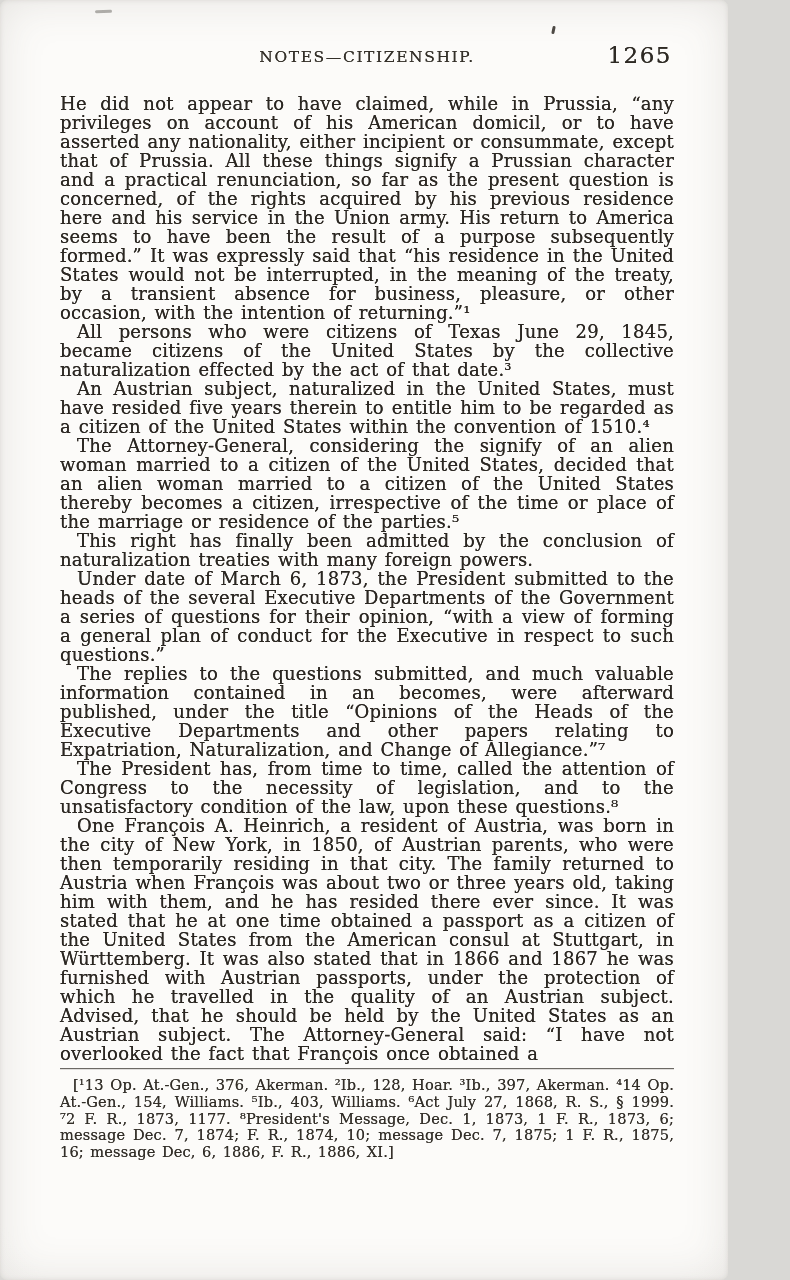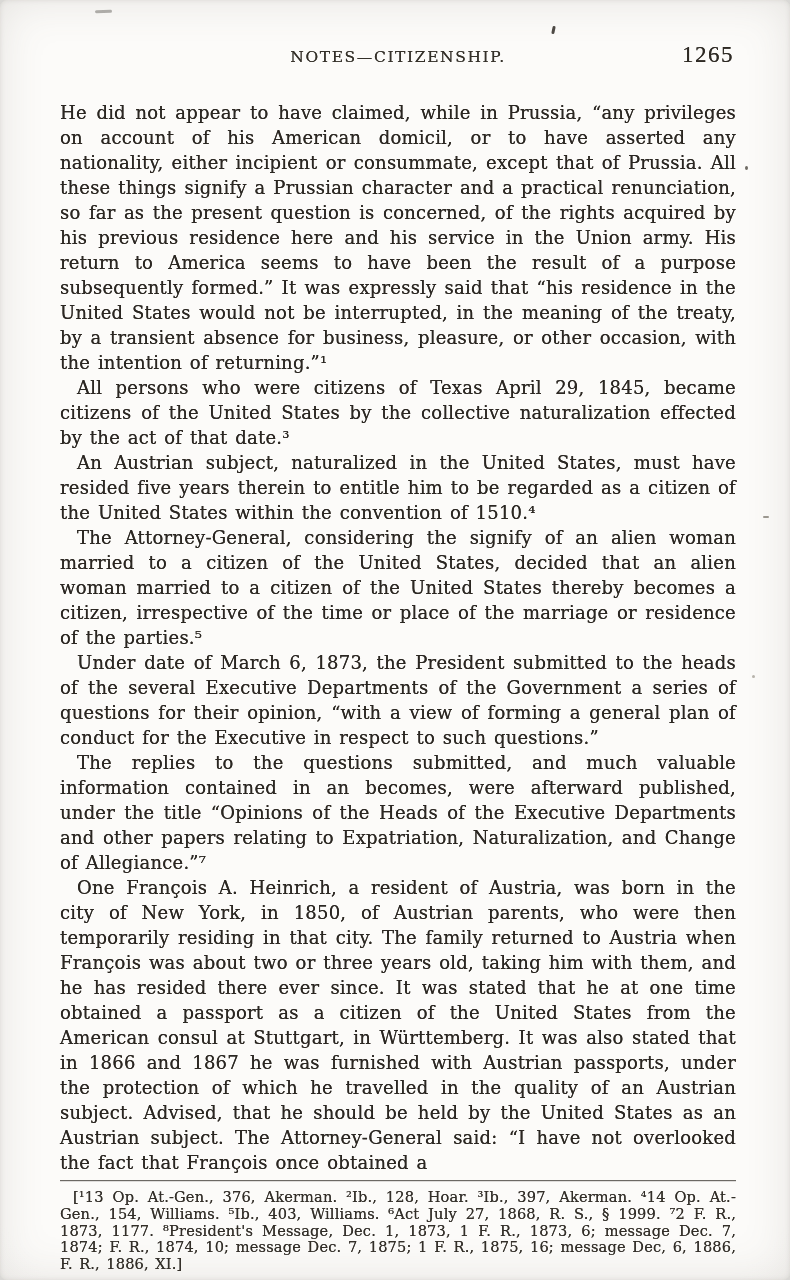--- a/index.html
+++ b/index.html
@@ -5,21 +5,21 @@
   html, body {
     margin: 0;
     padding: 0;
     background: #d9d8d5;
     width: 790px;
     height: 1280px;
     overflow: hidden;
   }
   .scan {
     position: relative;
-    width: 790px;
+    width: 728px;
     height: 1280px;
     border-radius: 7px;
     background: radial-gradient(140% 120% at 50% 45%, #fcfbf9 55%, #f0eeea 100%);
     box-shadow: inset 0 0 46px rgba(90,85,75,0.14), inset 0 0 5px rgba(120,115,105,0.18);
     font-family: "DejaVu Serif", "Liberation Serif", serif;
     color: #2b2722;
     overflow: hidden;
   }
   .inner {
     position: absolute;
@@ -44,26 +44,25 @@
     text-shadow: 0 0 0.5px rgba(52,48,41,0.85);
   }
   .page-number {
     position: absolute;
     right: 2px;
     top: 0px;
     font-size: 23px;
     letter-spacing: 1.5px;
     color: #2e2a24;
     text-shadow: 0 0 0.5px rgba(46,42,36,0.85);
-    font-family: Liberation Serif, serif;
   }
   .body-text {
-    margin-top: 24px;
+    margin-top: 18px;
     font-size: 18px;
-    line-height: 25px;
+    line-height: 19px;
     letter-spacing: 0.22px;
     word-spacing: 1.8px;
     text-align: justify;
     text-shadow: 0 0 0.55px rgba(43,39,34,0.9);
   }
   .body-text p {
     margin: 0;
     text-indent: 17px;
   }
   .body-text p.no-indent {
@@ -123,25 +122,27 @@
 
   <div class="inner">
 
     <div class="pagehead">
       <div class="running-title">NOTES—CITIZENSHIP.</div>
       <div class="page-number">1265</div>
     </div>
 
     <div class="body-text">
       <p class="no-indent">He did not appear to have claimed, while in Prussia, “any privileges on account of his American domicil, or to have asserted any nationality, either incipient or consummate, except that of Prussia.  All these things signify a Prussian character and a practical renunciation, so far as the present question is concerned, of the rights acquired by his previous residence here and his service in the Union army.  His return to America seems to have been the result of a purpose subsequently formed.”  It was expressly said that “his residence in the United States would not be interrupted, in the meaning of the treaty, by a transient absence for business, pleasure, or other occasion, with the intention of returning.”¹</p>
-      <p>All persons who were citizens of Texas April 29, 1845, became citizens of the United States by the collective naturalization effected by the act of that date.³</p>
+      <p>All persons who were citizens of Texas June 29, 1845, became citizens of the United States by the collective naturalization effected by the act of that date.³</p>
       <p>An Austrian subject, naturalized in the United States, must have resided five years therein to entitle him to be regarded as a citizen of the United States within the convention of 1510.⁴</p>
       <p>The Attorney-General, considering the signify of an alien woman married to a citizen of the United States, decided that an alien woman married to a citizen of the United States thereby becomes a citizen, irrespective of the time or place of the marriage or residence of the parties.⁵</p>
+      <p>This right has finally been admitted by the conclusion of naturalization treaties with many foreign powers.</p>
       <p>Under date of March 6, 1873, the President submitted to the heads of the several Executive Departments of the Government a series of questions for their opinion, “with a view of forming a general plan of conduct for the Executive in respect to such questions.”</p>
       <p>The replies to the questions submitted, and much valuable information contained in an becomes, were afterward published, under the title “Opinions of the Heads of the Executive Departments and other papers relating to Expatriation, Naturalization, and Change of Allegiance.”⁷</p>
+      <p>The President has, from time to time, called the attention of Congress to the necessity of legislation, and to the unsatisfactory condition of the law, upon these questions.⁸</p>
       <p>One François A. Heinrich, a resident of Austria, was born in the city of New York, in 1850, of Austrian parents, who were then temporarily residing in that city.  The family returned to Austria when François was about two or three years old, taking him with them, and he has resided there ever since.  It was stated that he at one time obtained a passport as a citizen of the United States from the American consul at Stuttgart, in Württemberg.  It was also stated that in 1866 and 1867 he was furnished with Austrian passports, under the protection of which he travelled in the quality of an Austrian subject.  Advised, that he should be held by the United States as an Austrian subject.  The Attorney-General said: “I have not overlooked the fact that François once obtained a</p>
     </div>
 
     <hr class="foot-rule">
 
     <div class="footnotes">[¹13 Op. At.-Gen., 376, Akerman.  ²Ib., 128, Hoar.  ³Ib., 397, Akerman.  ⁴14 Op. At.-Gen., 154, Williams.  ⁵Ib., 403, Williams.  ⁶Act July 27, 1868, R. S., § 1999.  ⁷2 F. R., 1873, 1177.  ⁸President's Message, Dec. 1, 1873, 1 F. R., 1873, 6; message Dec. 7, 1874; F. R., 1874, 10; message Dec. 7, 1875; 1 F. R., 1875, 16; message Dec, 6, 1886, F. R., 1886, XI.]</div>
 
   </div>
 </div>
 

